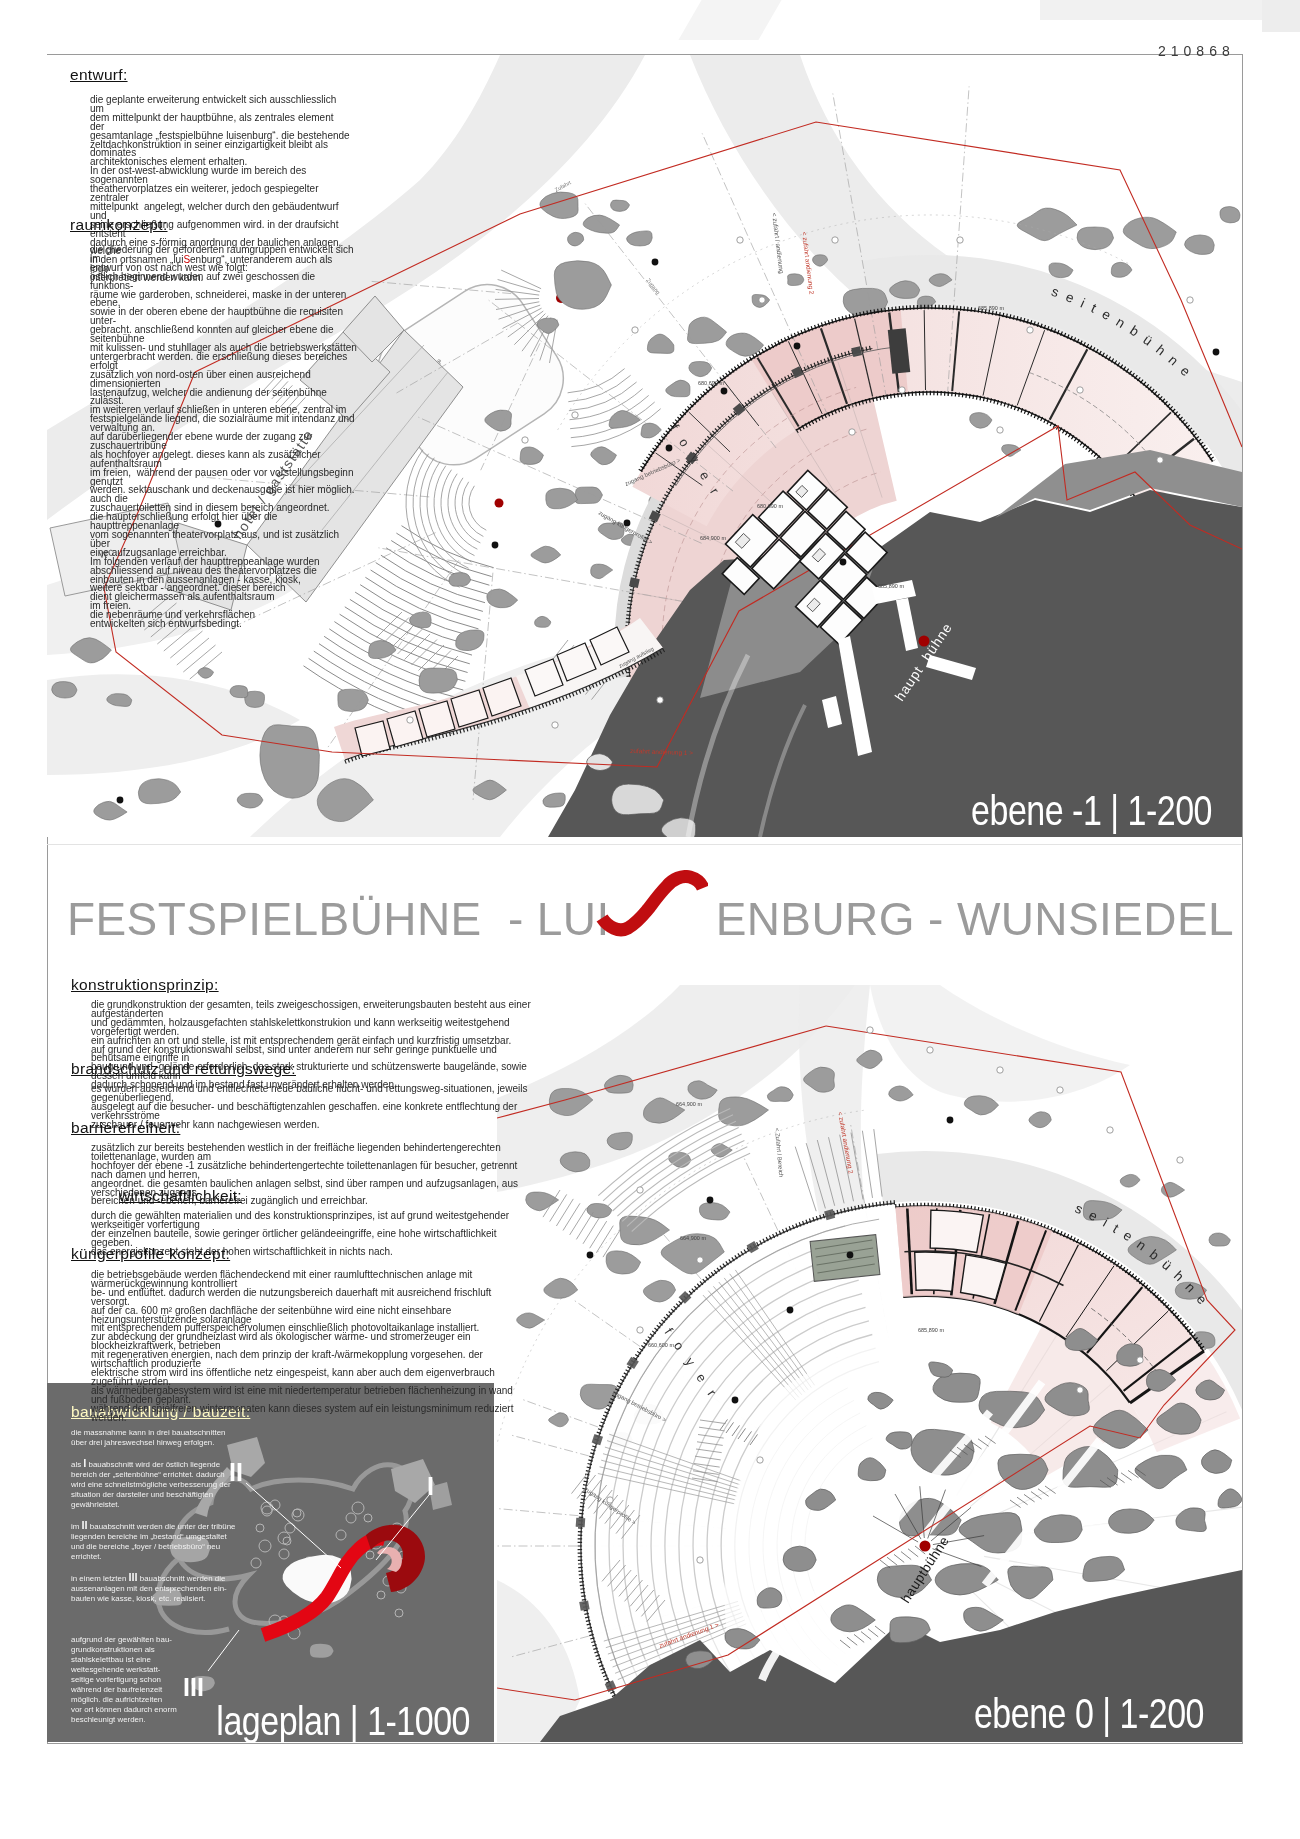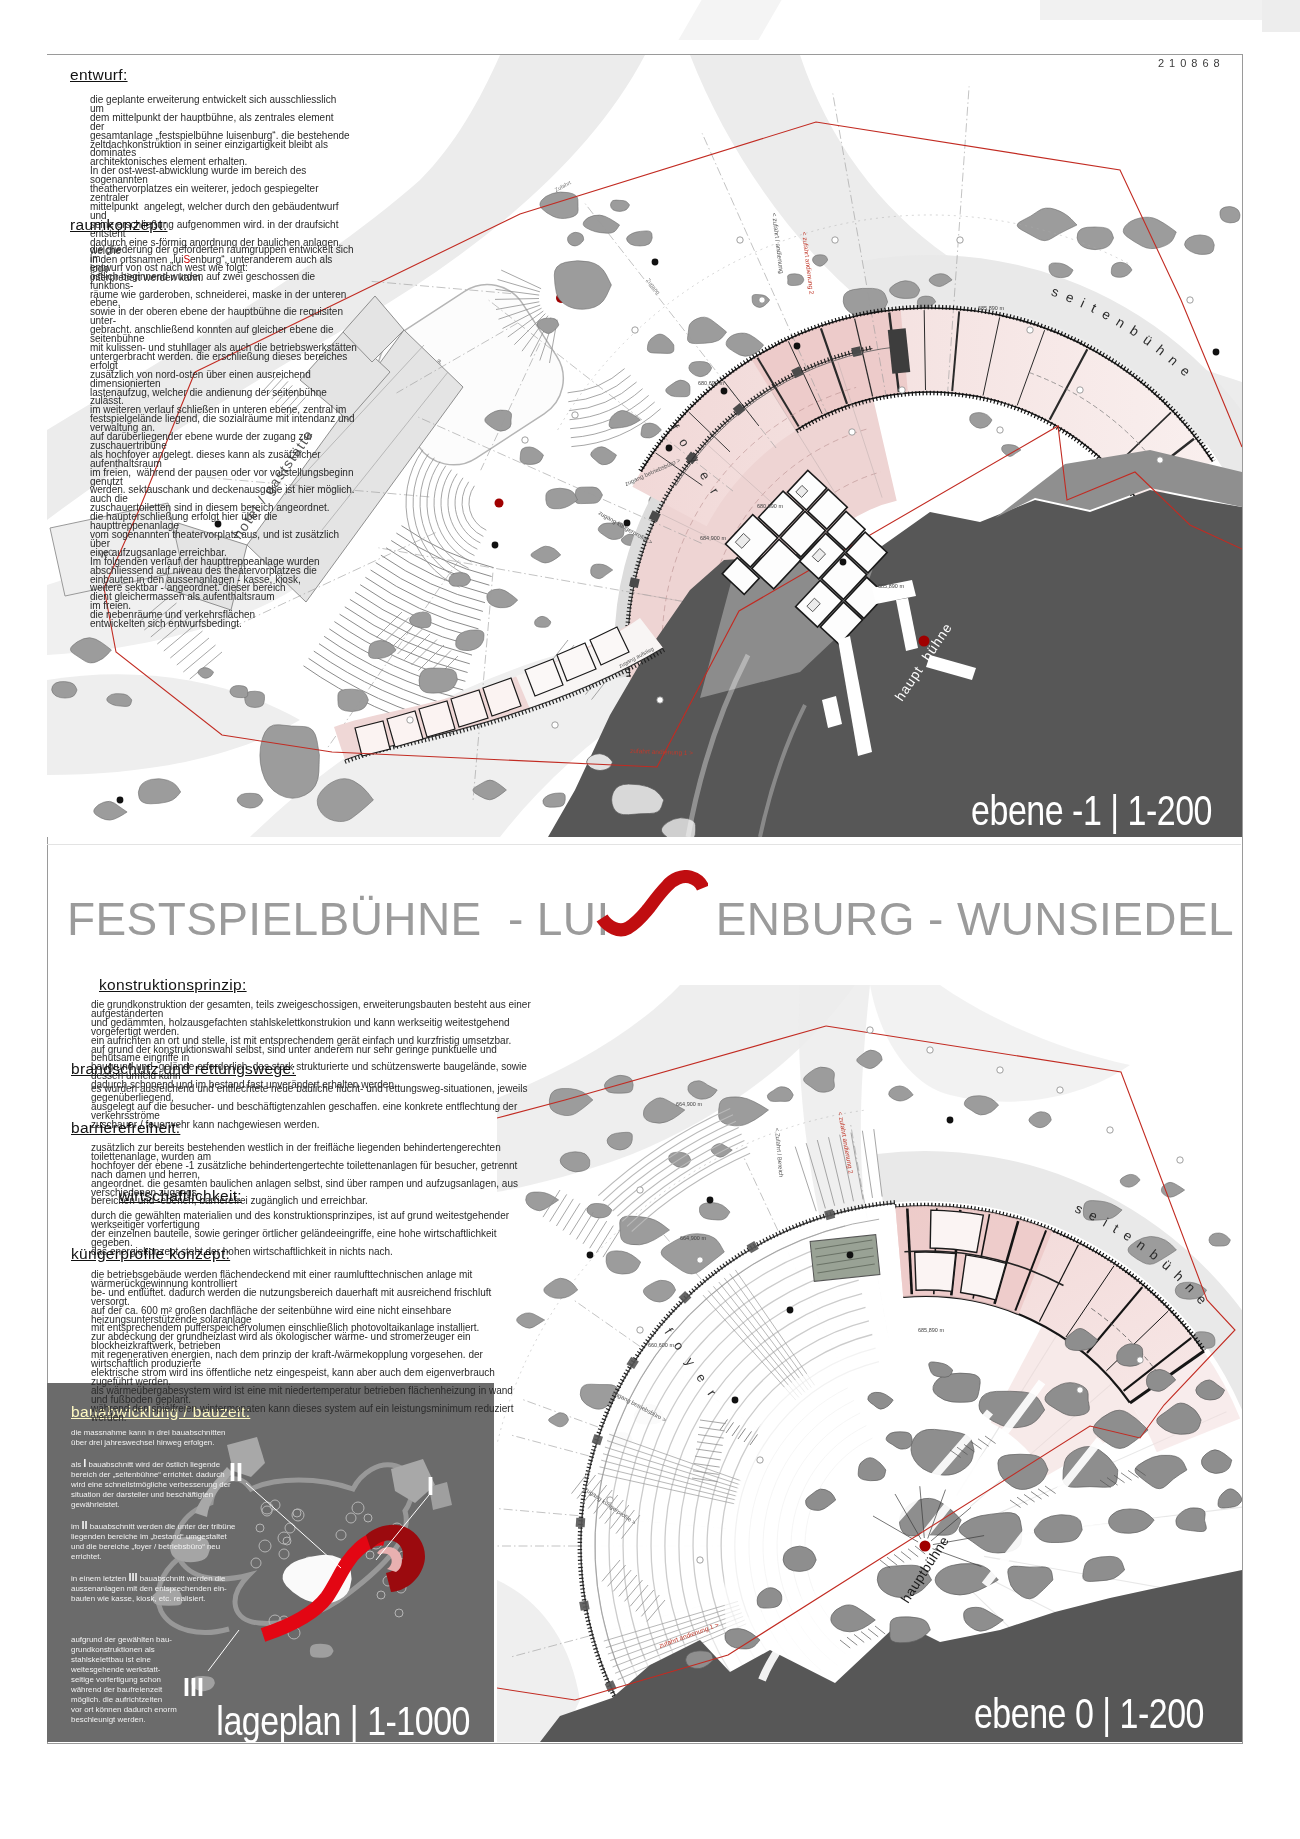--- a/index.html
+++ b/index.html
@@ -7,26 +7,26 @@
   .abs{position:absolute;}
   svg.abs{z-index:1;}
   .txt{z-index:3;}
   .h1{font-size:15.5px;color:#111;text-decoration:underline;letter-spacing:.3px;}
   .body{font-size:10px;line-height:8.9px;color:#2a2a2a;margin-left:20px;}
 </style></head><body>
 <div class="abs" style="left:47px;top:54px;width:1194px;height:1688px;border:1px solid #9a9a9a;z-index:0;"></div>
 <div class="abs" style="left:690px;top:0;width:80px;height:40px;background:#f4f4f4;transform:skewX(-30deg);"></div>
 <div class="abs" style="left:1040px;top:0;width:230px;height:20px;background:#f1f1f1;"></div>
 <div class="abs" style="left:1262px;top:0;width:38px;height:32px;background:#ededed;"></div>
-<div class="abs txt" style="left:1158px;top:57px;font-size:11px;letter-spacing:5px;color:#3a3a3a;">210868</div>
+<div class="abs txt" style="left:1158px;top:43px;font-size:14px;letter-spacing:5px;color:#3a3a3a;">210868</div>
 <div class="abs txt h1" style="left:70px;top:66px;">entwurf:</div>
 <div class="abs txt body" style="left:70px;top:96px;width:260px;">die geplante erweiterung entwickelt sich ausschliesslich um<br>dem mittelpunkt der hauptbühne, als zentrales element der<br>gesamtanlage „festspielbühne luisenburg“. die bestehende<br>zeltdachkonstruktion in seiner einzigartigkeit bleibt als dominates<br>architektonisches element erhalten.<br>In der ost-west-abwicklung wurde im bereich des sogenannten<br>theathervorplatzes ein weiterer, jedoch gespiegelter zentraler<br>mittelpunkt&nbsp; angelegt, welcher durch den gebäudentwurf und<br>seine erschließung aufgenommen wird. in der draufsicht entsteht<br>dadurch eine s-förmig anordnung der baulichen anlagen, welche<br>in den ortsnamen „lui<span style="color:#c00;">S</span>enburg“, unteranderem auch als logo<br>interpretiert werden kann.</div>
 <div class="abs txt h1" style="left:70px;top:216px;">raumkonzept:</div>
 <div class="abs txt body" style="left:70px;top:246px;width:268px;">die gliederung der geforderten raumgruppen entwickelt sich im<br>entwurf von ost nach west wie folgt:<br>östlich beginnend wurden auf zwei geschossen die funktions-<br>räume wie garderoben, schneiderei, maske in der unteren ebene,<br>sowie in der oberen ebene der hauptbühne die requisiten unter-<br>gebracht. anschließend konnten auf gleicher ebene die seitenbühne<br>mit kulissen- und stuhllager als auch die betriebswerkstätten<br>untergerbracht werden. die erschließung dieses bereiches erfolgt<br>zusätzlich von nord-osten über einen ausreichend dimensionierten<br>lastenaufzug, welcher die andienung der seitenbühne zulässt.<br>im weiteren verlauf schließen in unteren ebene, zentral im<br>festspielgelände liegend, die sozialräume mit intendanz und<br>verwaltung an.<br>auf darüberliegender ebene wurde der zugang zur zuschauertribüne<br>als hochfoyer angelegt. dieses kann als zusätzlicher aufenthaltsraum<br>im freien,&nbsp; während der pausen oder vor vorstellungsbeginn genutzt<br>werden. sektauschank und deckenausgabe ist hier möglich. auch die<br>zuschauertoiletten sind in diesem bereich angeordnet.<br>die haupterschließung erfolgt hier über die haupttreppenanlage<br>vom sogenannten theatervorplatz aus, und ist zusätzlich über<br>eine aufzugsanlage erreichbar.<br>Im folgenden verlauf der haupttreppeanlage wurden<br>abschliessend auf niveau des theatervorplatzes die<br>einbauten in den aussenanlagen - kasse, kiosk,<br>weitere sektbar - angeordnet. dieser bereich<br>dient gleichermassen als aufenthaltsraum<br>im freien.<br>die nebenräume und verkehrsflächen<br>entwickelten sich entwurfsbedingt.</div>
-<div class="abs txt h1" style="left:71px;top:976px;margin-left:28px;">konstruktionsprinzip:</div>
+<div class="abs txt h1" style="left:71px;top:976px;">konstruktionsprinzip:</div>
 <div class="abs txt body" style="left:71px;top:1001px;width:440px;">die grundkonstruktion der gesamten, teils zweigeschossigen, erweiterungsbauten besteht aus einer aufgeständerten<br>und gedämmten, holzausgefachten stahlskelettkonstrukion und kann werkseitig weitestgehend vorgefertigt werden.<br>ein aufrichten an ort und stelle, ist mit entsprechendem gerät einfach und kurzfristig umsetzbar.<br>auf grund der konstruktionswahl selbst, sind unter anderem nur sehr geringe punktuelle und behutsame eingriffe in<br>baugrund und -gelände erforderlich. das stark strukturierte und schützenswerte baugelände, sowie dessen umfeld kann<br>dadurch schonend und im bestand fast unverändert erhalten werden.</div>
 <div class="abs txt h1" style="left:71px;top:1060px;text-align:center;">brandschutz und rettungswege:</div>
 <div class="abs txt body" style="left:71px;top:1085px;width:440px;">es wurden ausreichend und entflechtete neue bauliche flucht- und rettungsweg-situationen, jeweils gegenüberliegend,<br>ausgelegt auf die besucher- und beschäftigtenzahlen geschaffen. eine konkrete entflechtung der verkehrsströme<br>zuschauer / feuerwehr kann nachgewiesen werden.</div>
 <div class="abs txt h1" style="left:71px;top:1119px;">barrierefreiheit:</div>
 <div class="abs txt body" style="left:71px;top:1144px;width:440px;">zusätzlich zur bereits bestehenden westlich in der freifläche liegenden behindertengerechten toilettenanlage, wurden am<br>hochfoyer der ebene -1 zusätzliche behindertengertechte toilettenanlagen für besucher, getrennt nach damen und herren,<br>angeordnet. die gesamten baulichen anlagen selbst, sind über rampen und aufzugsanlagen, aus verschiedenen zugangs-<br>bereichen und -ebenen, barrierefrei zugänglich und erreichbar.</div>
 <div class="abs txt h1" style="left:71px;top:1187px;margin-left:48px;">wirtschaftlichkeit:</div>
 <div class="abs txt body" style="left:71px;top:1212px;width:440px;">durch die gewählten materialien und des konstruktionsprinzipes, ist auf grund weitestgehender werkseitiger vorfertigung<br>der einzelnen bauteile, sowie geringer örtlicher geländeeingriffe, eine hohe wirtschaftlichkeit gegeben.<br>das energiekonzept steht der hohen wirtschaftlichkeit in nichts nach.</div>
 <div class="abs txt h1" style="left:71px;top:1245px;">küngerprofile konzept:</div>
 <div class="abs txt body" style="left:71px;top:1271px;width:440px;">die betriebsgebäude werden flächendeckend mit einer raumlufttechnischen anlage mit wärmerückgewinnung kontrolliert<br>be- und entlüftet. dadurch werden die nutzungsbereich dauerhaft mit ausreichend frischluft versorgt.<br>auf der ca. 600 m² großen dachfläche der seitenbühne wird eine nicht einsehbare&nbsp; heizungsunterstützende solaranlage<br>mit entsprechendem pufferspeichervolumen einschließlich photovoltaikanlage installiert.<br>zur abdeckung der grundheizlast wird als ökologischer wärme- und stromerzeuger ein blockheizkraftwerk, betrieben<br>mit regenerativen energien, nach dem prinzip der kraft-/wärmekopplung vorgesehen. der wirtschaftlich produzierte<br>elektrische strom wird ins öffentliche netz eingespeist, kann aber auch dem eigenverbrauch zugeführt werden.<br>als wärmeübergabesystem wird ist eine mit niedertemperatur betrieben flächenheizung in wand und fußboden geplant.<br>während den spielfreien wintermonaten kann dieses system auf ein leistungsminimum reduziert werden.</div>
 <div class="abs txt" style="left:67px;top:876px;font-size:46px;color:#9b9b9b;letter-spacing:0.4px;white-space:nowrap;margin-top:16px;">FESTSPIELBÜHNE&nbsp; - LUI<span style="display:inline-block;width:106px;"></span>ENBURG - WUNSIEDEL</div>

